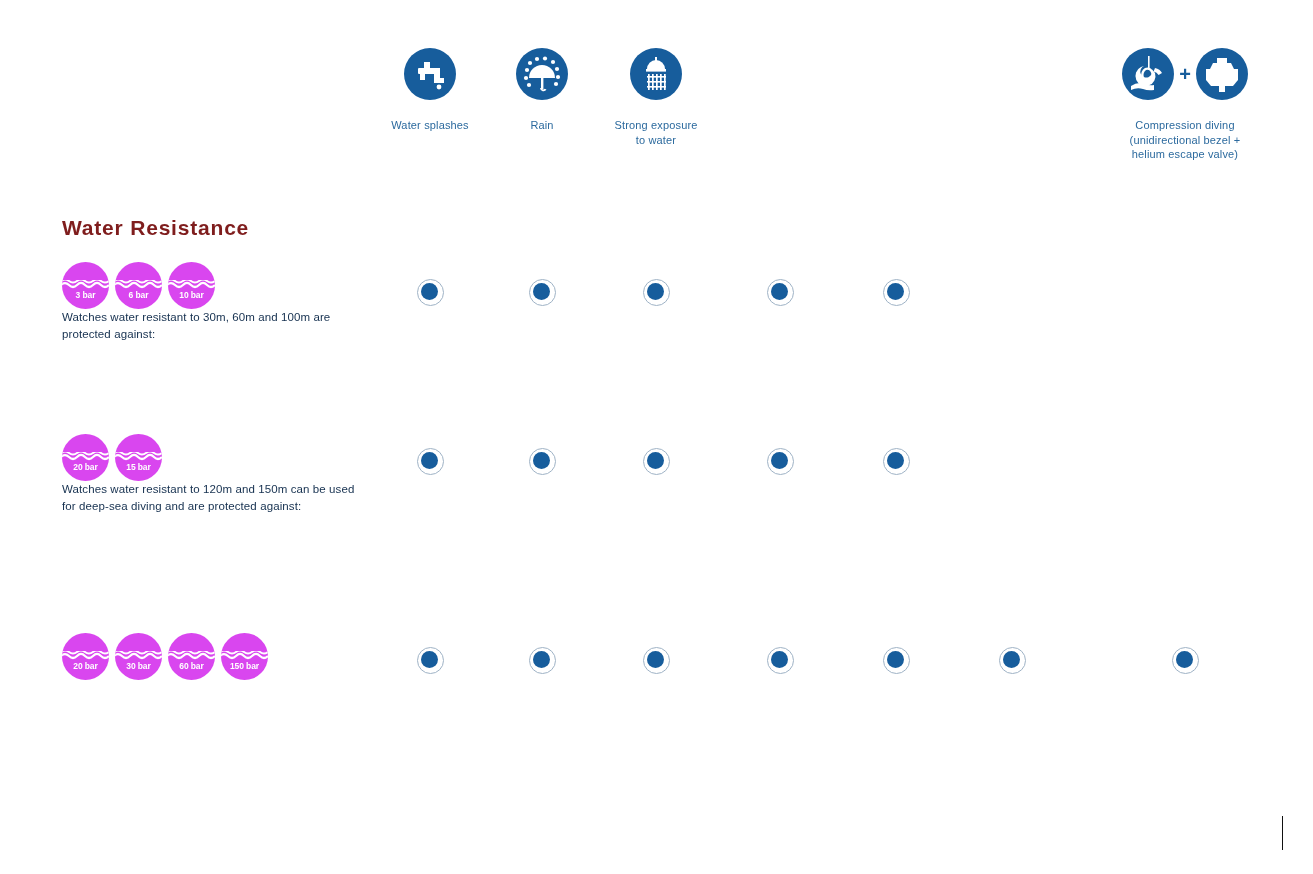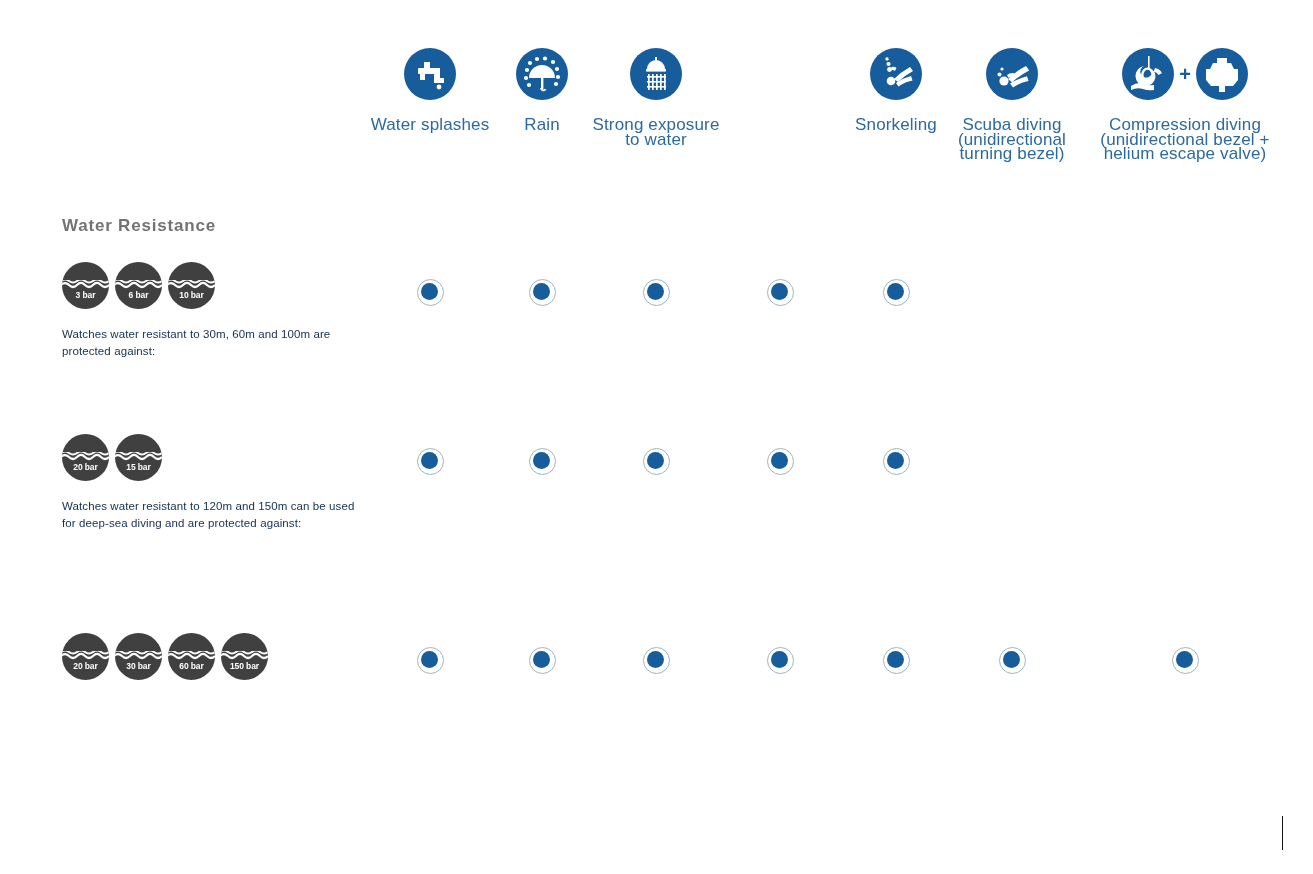--- a/index.html
+++ b/index.html
@@ -48,52 +48,52 @@
   .circle-icon svg { display: block; width: 52px; height: 52px; }
   .plus-glyph {
     color: #175d9c;
     font-size: 20px;
     font-weight: bold;
     line-height: 52px;
     margin: 0 1px;
   }
   .activity-label {
     margin-top: 8px;
-    font-size: 17px;
+    font-size: 11px;
     line-height: 14.5px;
     color: #2c6a9e;
     letter-spacing: 0.15px;
   }
 
   
   #section-title {
     position: absolute;
     left: 62px;
     top: 216px;
-    font-size: 17px;
+    font-size: 21px;
     letter-spacing: 0.8px;
-    color: #737373;
+    color: #7f1d1d;
     font-weight: 600;
   }
 
   
   .res-row {
     position: absolute;
     left: 62px;
     width: 300px;
   }
   .badges {
     display: flex;
     gap: 6px;
   }
   .badge {
     width: 47px;
     height: 47px;
     border-radius: 50%;
-    background: #404040;
+    background: #d946ef;
     position: relative;
     overflow: hidden;
   }
   .badge .wave {
     position: absolute;
     left: 0;
     top: 18px;
     width: 47px;
     height: 9px;
   }
@@ -102,21 +102,21 @@
     left: 0;
     top: 28px;
     width: 47px;
     text-align: center;
     color: #ffffff;
     font-size: 8.5px;
     font-weight: 700;
     letter-spacing: -0.1px;
   }
   .res-desc {
-    margin-top: 17px;
+    margin-top: 0;
     font-size: 11.5px;
     line-height: 16.5px;
     color: #15304f;
     letter-spacing: 0.1px;
   }
 
   
   .dot {
     position: absolute;
     width: 27px;
@@ -211,57 +211,20 @@
         <rect x="17" y="28" width="19" height="1.6"></rect>
         <rect x="17" y="33" width="19" height="1.6"></rect>
         <rect x="17" y="38" width="19" height="1.6"></rect>
       </g>
     </g>
           </svg>
         </span>
       </div>
       <div class="activity-label" style="white-space: pre-line;">Strong exposure
 to water</div>
-    </div>
-    <div class="activity-col" style="left: 896px;">
-      <div class="activity-icon-wrap">
-        <span class="circle-icon">
-          <svg viewBox="0 0 52 52">
-            <g fill="#fff">
-      <circle cx="17" cy="11" r="1.7"></circle>
-              <circle cx="18.5" cy="16" r="2.1"></circle>
-      <circle cx="19.5" cy="21.5" r="2.4"></circle>
-      <circle cx="21" cy="33" r="4.3"></circle>
-      <path d="M24 31 q7 -7 16 -12 l3 4 q-9 5 -15 11 Z"></path>
-      <path d="M26 35 q7 -5 15 -7 l1.5 4.6 q-8 1.6 -14 6 Z"></path>
-      <path d="M21.5 19 q3 -1 5 1 l-1.6 3 q-1.6 -1.4 -3.6 -0.8 Z"></path>
-    </g>
-          </svg>
-        </span>
-      </div>
-      <div class="activity-label" style="white-space: pre-line;">Snorkeling</div>
-    </div>
-    <div class="activity-col" style="left: 1012px;">
-      <div class="activity-icon-wrap">
-        <span class="circle-icon">
-          <svg viewBox="0 0 52 52">
-            <g fill="#fff">
-      <circle cx="18" cy="33" r="4.6"></circle>
-      <path d="M22 31 q8 -8 18 -13 l3.2 4.4 q-10 5 -17 12 Z"></path>
-      <path d="M24 35.5 q8 -5 17 -7.2 l1.5 4.8 q-9 1.8 -15.5 6.4 Z"></path>
-      <path d="M21 27 q4 -3 8 -1.5 l-2 3.6 q-2.4 -1 -4.6 0.6 Z"></path>
-      <circle cx="13.5" cy="26.5" r="2"></circle>
-      <circle cx="16" cy="21" r="1.6"></circle>
-    </g>
-          </svg>
-        </span>
-      </div>
-      <div class="activity-label" style="white-space: pre-line;">Scuba diving
-(unidirectional
-turning bezel)</div>
     </div>
     <div class="activity-col" style="left: 1185px; width: 230px; margin-left: -115px;">
       <div class="activity-icon-wrap">
         <span class="circle-icon">
           <svg viewBox="0 0 52 52">
             <g fill="#fff">
       <path d="M26 8 l1.6 0 l0 14 l-1.6 0 Z"></path>
       <path d="M19 19 a10 10 0 1 0 14 6 l-3 -3.4 a6 6 0 1 1 -8 -3.6 Z"></path>
       <ellipse cx="25.5" cy="27" rx="5.2" ry="6.4" fill="none" stroke="#fff" stroke-width="2.4"></ellipse>
       <path d="M9 38 q7 -5 14 -2 q5 2 9 1 l0 5 q-6 1 -11 -1 q-6 -2 -12 1 Z"></path>

